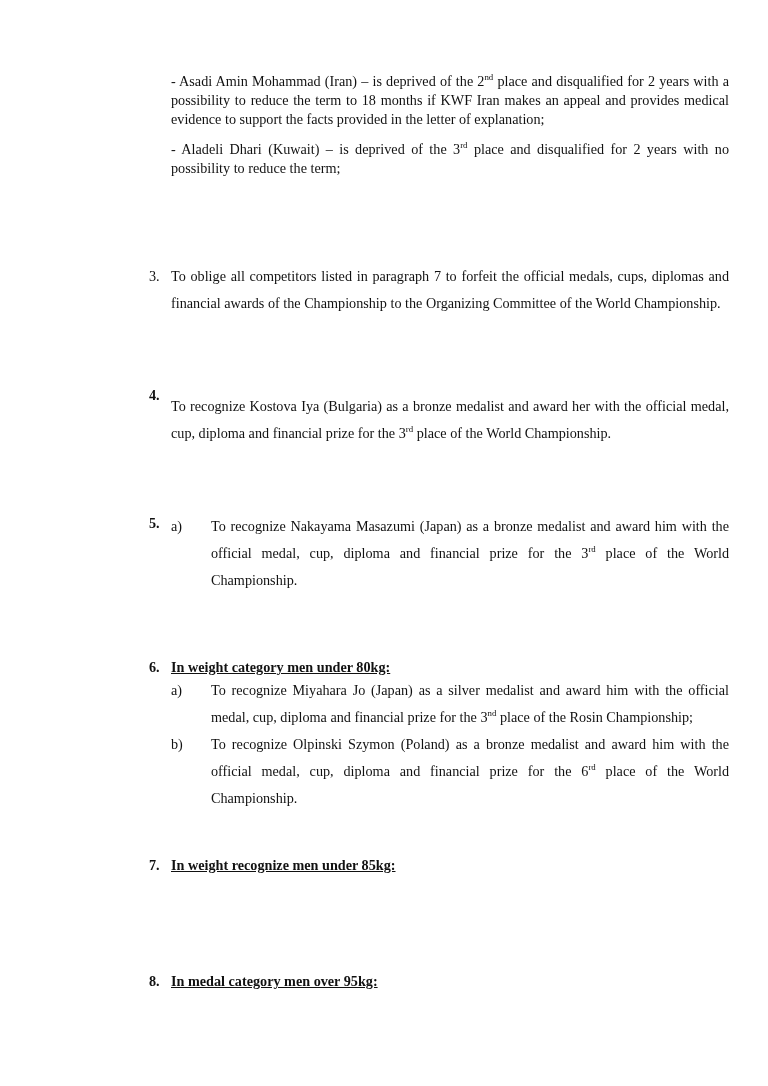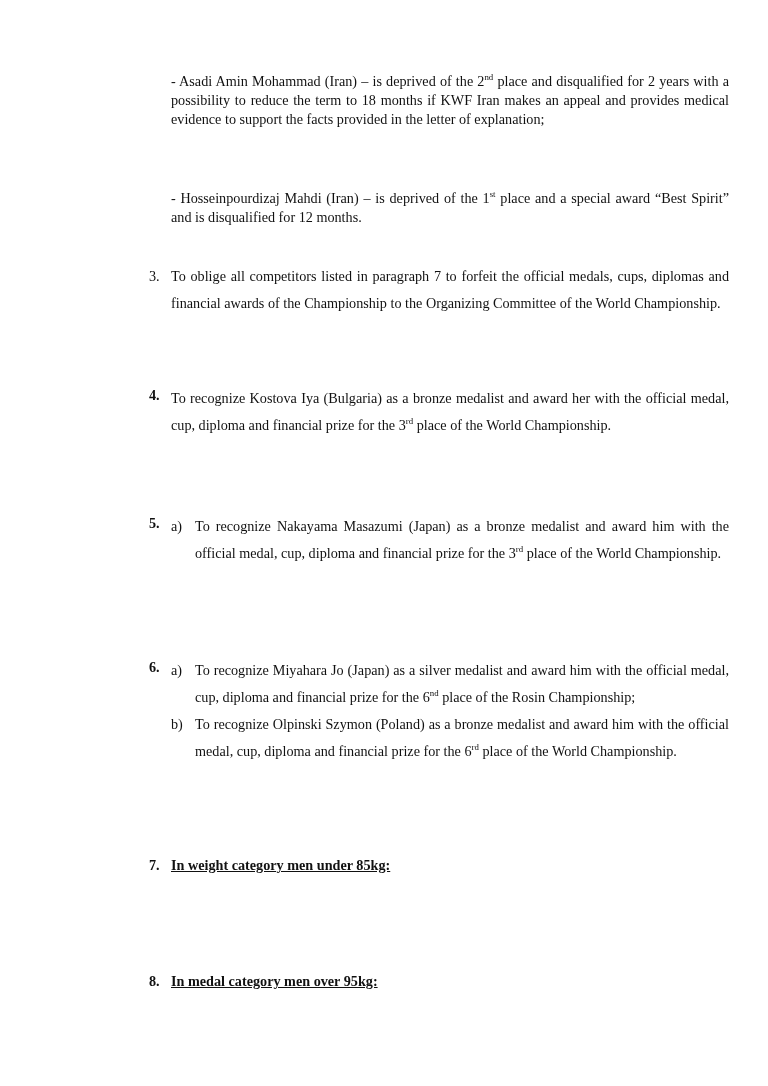--- a/index.html
+++ b/index.html
@@ -10,75 +10,76 @@
   .just { text-align: justify; text-align-last: auto; }
   sup { font-size: 0.62em; vertical-align: super; line-height: 0; }
   .p1 { left: 155px; width: 558px; line-height: 19px; }
   .item { left: 133px; width: 580px; }
   .num { position: absolute; left: 0; top: 0; }
   .num.bold { font-weight: bold; }
   .body { margin-left: 22px; line-height: 27px; }
   .head { font-weight: bold; text-decoration: underline; line-height: 20px; margin-left: 22px; }
   .sub { position: relative; margin-left: 22px; }
   .sub .lbl { position: absolute; left: 0; top: 0; line-height: 27px; }
-  .sub .txt { margin-left: 24px; line-height: 27px; font-family: Liberation Serif, serif; }
+  .sub .txt { margin-left: 40px; line-height: 27px; font-family: Liberation Serif, serif; }
 </style>
 </head>
 <body>
 
 <div class="page">
 
   <div class="abs p1 just" style="top:72px;">
     <span>- Asadi Amin Mohammad (Iran) – is deprived of the 2</span><sup>nd</sup><span> place and disqualified for 2 years with a possibility to reduce the term to 18 months if KWF Iran makes an appeal and provides medical evidence to support the facts provided in the letter of explanation;</span>
   </div>
-  <div class="abs p1 just" style="top:189px;">
-    <span>- Hosseinpourdizaj Mahdi (Iran) – is deprived of the 1</span><sup>st</sup><span> place and a special award “Best Spirit” and is disqualified for 12 months.</span>
+  <div class="abs p1 just" style="top:140px;">
+    <span>- Aladeli Dhari (Kuwait) – is deprived of the 3</span><sup>rd</sup><span> place and disqualified for 2 years with no possibility to reduce the term;</span>
   </div>
 
   <div class="abs item" style="top:263px;">
     <span class="num" style="line-height:27px;">3.</span>
     <div class="body just">To oblige all competitors listed in paragraph 7 to forfeit the official medals, cups, diplomas and financial awards of the Championship to the Organizing Committee of the World Championship.</div>
   </div>
 
   <div class="abs item" style="top:385px;">
     <span class="num bold" style="line-height:20px;">4.</span>
-    <div class="body just" style="margin-top:0px;">
+    <div class="body just" style="margin-top:8px;">
       <span>To recognize Kostova Iya (Bulgaria) as a bronze medalist and award her with the official medal, cup, diploma and financial prize for the 3</span><sup>rd</sup><span> place of the World Championship.</span>
     </div>
   </div>
 
   <div class="abs item" style="top:513px;">
     <span class="num bold" style="line-height:20px;">5.</span>
     <div class="sub">
       <span class="lbl">a)</span>
       <div class="txt just">
         <span>To recognize Nakayama Masazumi (Japan) as a bronze medalist and award him with the official medal, cup, diploma and financial prize for the 3</span><sup>rd</sup><span> place of the World Championship.</span>
       </div>
     </div>
   </div>
 
   <div class="abs item" style="top:657px;">
     <span class="num bold" style="line-height:20px;">6.</span>
+    <div class="head">In weight category men under 80kg:</div>
     <div class="sub">
       <span class="lbl">a)</span>
       <div class="txt just">
-        <span>To recognize Miyahara Jo (Japan) as a silver medalist and award him with the official medal, cup, diploma and financial prize for the 6</span><sup>nd</sup><span> place of the Rosin Championship;</span>
+        <span>To recognize Miyahara Jo (Japan) as a silver medalist and award him with the official medal, cup, diploma and financial prize for the 3</span><sup>nd</sup><span> place of the Rosin Championship;</span>
       </div>
     </div>
     <div class="sub">
       <span class="lbl">b)</span>
       <div class="txt just">
         <span>To recognize Olpinski Szymon (Poland) as a bronze medalist and award him with the official medal, cup, diploma and financial prize for the 6</span><sup>rd</sup><span> place of the World Championship.</span>
       </div>
     </div>
   </div>
 
   <div class="abs item" style="top:855px;">
     <span class="num bold" style="line-height:20px;">7.</span>
-    <div class="head">In weight category men under 85kg:</div>
+    <div class="head">In weight recognize men under 85kg:</div>
   </div>
 
   <div class="abs item" style="top:971px;">
     <span class="num bold" style="line-height:20px;">8.</span>
     <div class="head">In medal category men over 95kg:</div>
   </div>
 
 </div>
 
 </body></html>

